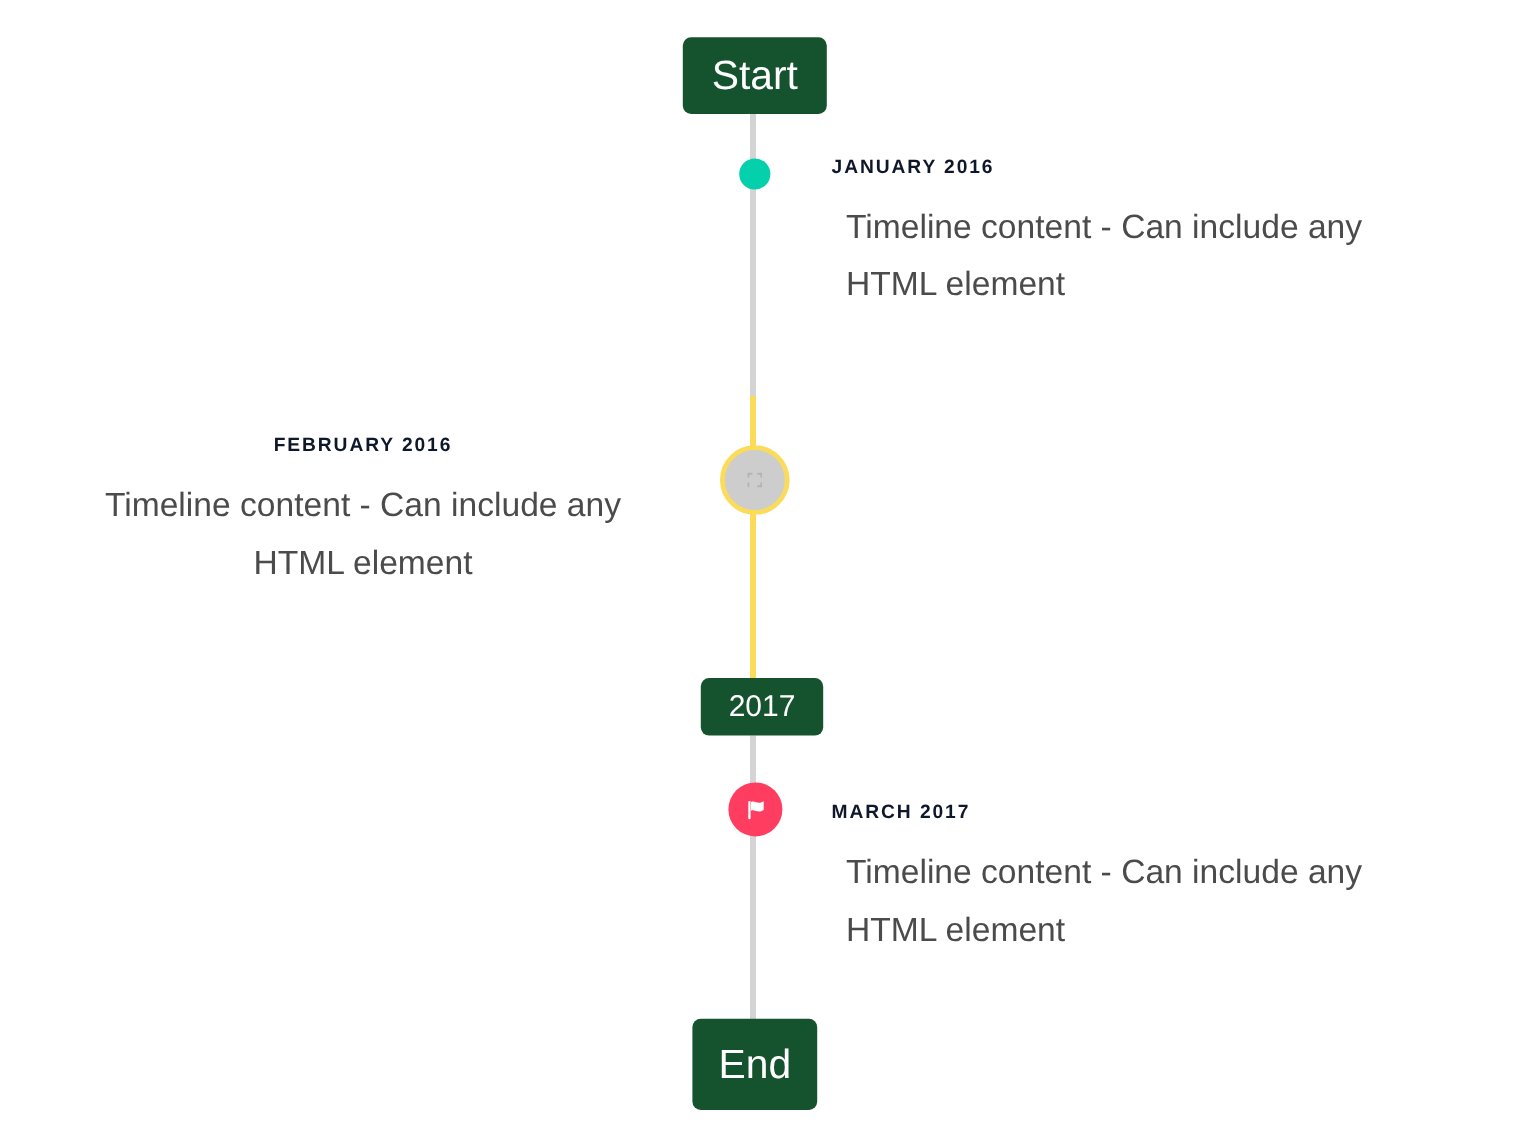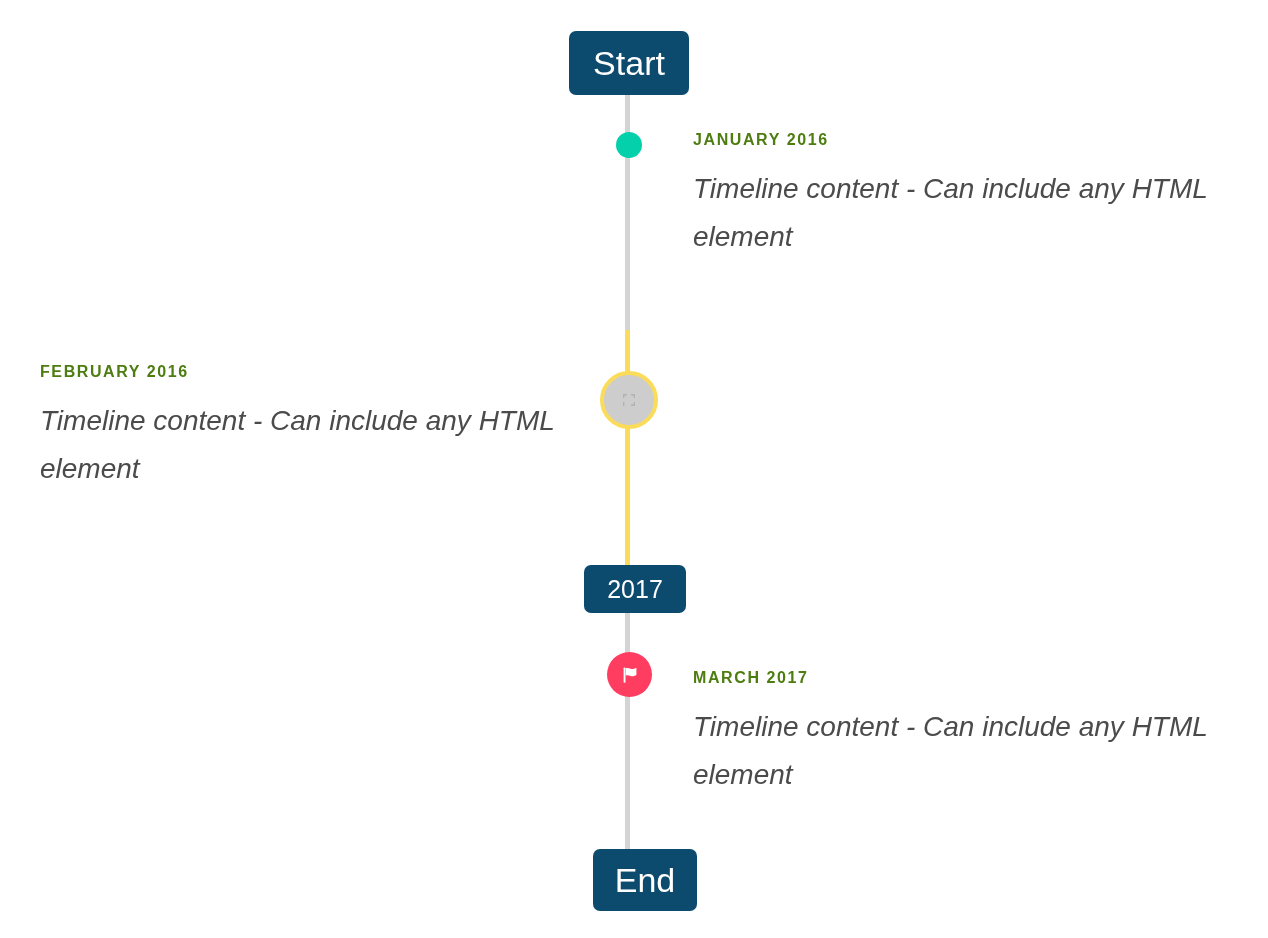--- a/index.html
+++ b/index.html
@@ -30,21 +30,21 @@
     width: 5px;
     border-radius: 0;
   }
   .rail-grey-top   { top: 95px;  height: 235px; background: #d4d4d4; }
   .rail-yellow     { top: 330px; height: 235px; background: #fbdc5a; }
   .rail-grey-bot   { top: 613px; height: 238px; background: #d4d4d4; }
 
   
   .badge {
     position: absolute;
-    background: #0c4a6e;
+    background: #14532d;
     color: #ffffff;
     border-radius: 7px;
     display: flex;
     align-items: center;
     justify-content: center;
     font-weight: 400;
     line-height: 1;
     z-index: 4;
     user-select: none;
   }
@@ -53,23 +53,22 @@
     width: 120px; height: 64px;
     font-size: 34px;
   }
   .badge-year {
     left: 584px; top: 565px;
     width: 102px; height: 48px;
     font-size: 25px;
   }
   .badge-end {
     left: 577px; top: 849px;
-    width: 104px; height: 62px;
+    width: 104px; height: 76px;
     font-size: 34px;
-    margin-left: 16px;
   }
 
   
   .marker {
     position: absolute;
     border-radius: 50%;
     z-index: 3;
     display: flex;
     align-items: center;
     justify-content: center;
@@ -96,41 +95,40 @@
     background: #ff3d60;
   }
   .flag-icon { display: block; }
 
   
   .entry {
     position: absolute;
     width: 525px;
   }
   .entry-right { left: 693px; text-align: left; }
-  .entry-left  { left: 40px;  text-align: left; }
+  .entry-left  { left: 40px;  text-align: center; }
 
   .entry-jan { top: 130px; }
   .entry-feb { top: 362px; }
   .entry-mar { top: 668px; }
 
   .entry-date {
     font-size: 16px;
     font-weight: bold;
     letter-spacing: 1.6px;
-    color: #4d7c0f;
+    color: #0f172a;
     margin: 0 0 16px 0;
     line-height: 1.2;
   }
   .entry-body {
     font-size: 28px;
     font-weight: 400;
     color: #4b4b4b;
     line-height: 1.72;
-    margin: 0;
-    font-style: italic;
+    margin: 12px;
   }
 </style>
 </head>
 <body>
 
 <div class="timeline">
 
   <div class="rail rail-grey-top"></div>
   <div class="rail rail-yellow"></div>
   <div class="rail rail-grey-bot"></div>

